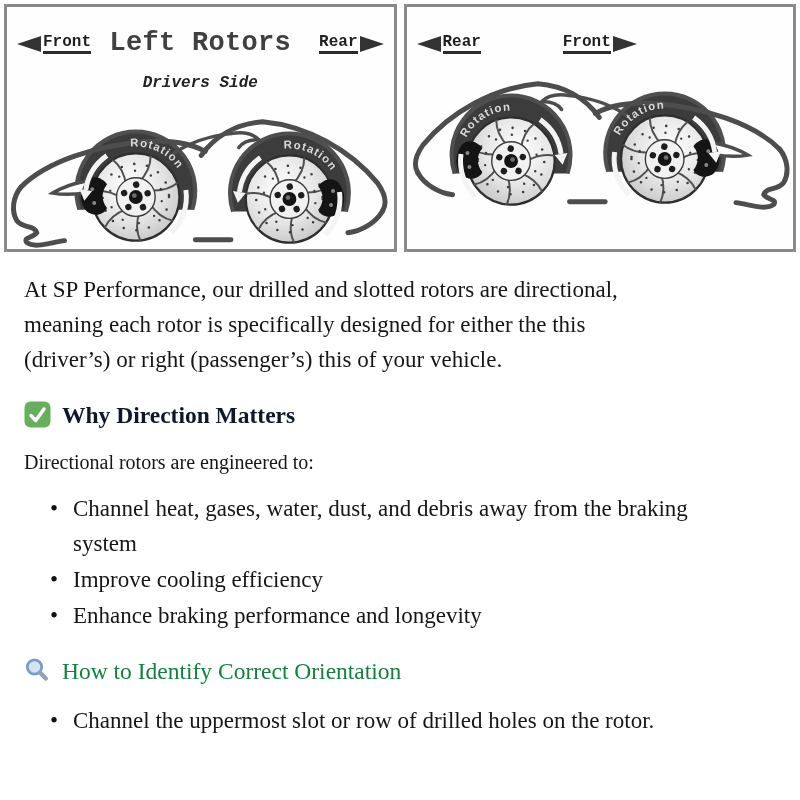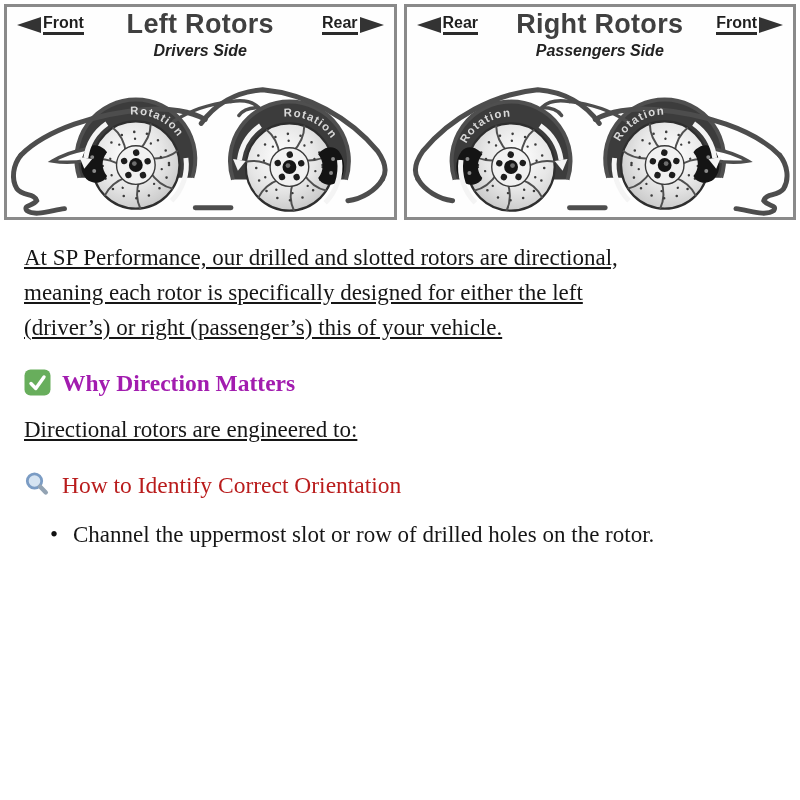--- a/index.html
+++ b/index.html
@@ -2,41 +2,41 @@
 <html><head>
 <meta charset="utf-8">
 <style>
   html,body{margin:0;padding:0;background:#ffffff;}
   body{width:800px;font-family:"Liberation Serif","DejaVu Serif",serif;color:#161616;}
 
   
   .diagram{display:flex;gap:7px;padding:4px 4px 0 4px;background:#fff;}
   .panel{flex:1 1 0;border:3px solid #8a8a8a;background:#fefefe;overflow:hidden;}
   .panel-header{display:grid;grid-template-columns:1fr auto 1fr;align-items:start;
-    padding:4px 10px 0 10px;font-family:Liberation Sans, sans-serif;}
+    padding:23px 10px 0 10px;font-family:Liberation Mono, monospace;}
   .dir{display:flex;align-items:center;gap:2px;margin-top:4px;}
   .dir-right{justify-self:end;}
   .dir-label{font-weight:bold;font-size:16px;color:#1f1f1f;border-bottom:3px solid #2b2b2b;line-height:1.05;}
   .tri{width:0;height:0;border-top:8px solid transparent;border-bottom:8px solid transparent;}
   .tri-left{border-right:24px solid #333;}
   .tri-right{border-left:24px solid #333;}
   .titles{text-align:center;}
   .ptitle{font-size:27px;font-weight:bold;letter-spacing:.3px;color:#404040;line-height:1.0;}
-  .psub{font-size:16px;font-weight:bold;font-style:italic;color:#222;margin-top:4px;}
+  .psub{font-size:16px;font-weight:bold;font-style:italic;color:#222;margin-top:17px;}
   .car-svg{display:block;width:100%;height:auto;}
 
   
   .article{padding:10px 28px 22px 24px;}
-  .intro{margin:10px 0 4px;text-decoration:underline;}
+  .intro{margin:10px 0 4px;}
   .intro .line{display:block;font-size:23px;line-height:35px;}
   h2.sec{display:flex;align-items:center;gap:11px;font-size:23.5px;font-weight:bold;
-    margin:24px 0 8px;line-height:1.2;color:#a21caf;}
-  h2.sec.normal{font-weight:normal;color:#b91c1c;}
+    margin:24px 0 8px;line-height:1.2;color:#0f172a;}
+  h2.sec.normal{font-weight:normal;color:#15803d;}
   .emoji{flex:0 0 auto;display:inline-block;}
-  .lead{font-size:23px;margin:16px 0 4px;line-height:34px;text-decoration:underline;}
+  .lead{font-size:20px;margin:16px 0 4px;line-height:34px;}
   ul.blist{list-style:none;margin:12px 0 2px 26px;padding:0;}
   ul.blist li{position:relative;padding-left:23px;font-size:23px;line-height:35px;margin-bottom:1px;}
   ul.blist li::before{content:"•";position:absolute;left:0;top:0;font-size:23px;color:#111;}
   ul.l1 li{max-width:640px;}
   ul.l2 li{max-width:700px;}
   ul.l2{margin-top:18px;}
 </style>
 </head>
 <body>
 
@@ -148,24 +148,20 @@
         </g>
     </svg>
   </section>
 
   <section class="panel">
     <header class="panel-header">
       <div class="dir dir-left">
         <span class="tri tri-left"></span>
         <span class="dir-label">Rear</span>
       </div>
-      <div class="titles">
-        <div class="ptitle">Right Rotors</div>
-        <div class="psub">Passengers Side</div>
-      </div>
       <div class="dir dir-right">
         <span class="dir-label">Front</span>
         <span class="tri tri-right"></span>
       </div>
     </header>
 
     <svg class="car-svg" viewBox="0 0 390 158">
       <use href="#carbody" transform="translate(390,0) scale(-1,1)"></use>
       <g transform="translate(105,108)">
           <use href="#rotCW"></use>
@@ -174,34 +170,39 @@
           <use href="#rotCW"></use>
         </g>
     </svg>
   </section>
 </div>
 
 <main class="article">
 
   <p class="intro">
     <span class="line">At SP Performance, our drilled and slotted rotors are directional,</span>
-    <span class="line">meaning each rotor is specifically designed for either the left</span>
+    <span class="line">meaning each rotor is specifically designed for either the this</span>
     <span class="line">(driver’s) or right (passenger’s) this of your vehicle.</span>
   </p>
 
   <h2 class="sec">
     <svg class="emoji" width="27" height="27" viewBox="0 0 27 27">
       <rect x="0.5" y="0.5" width="26" height="26" rx="6" fill="#68ae5c"></rect>
       <path d="M 7 14.5 L 11.8 19.5 L 20 8" fill="none" stroke="#ffffff" stroke-width="3.4" stroke-linecap="round" stroke-linejoin="round"></path>
     </svg>
     <span>Why Direction Matters</span>
   </h2>
 
   <p class="lead">Directional rotors are engineered to:</p>
 
+  <ul class="blist l1">
+    <li>Channel heat, gases, water, dust, and debris away from the braking system</li>
+    <li>Improve cooling efficiency</li>
+    <li>Enhance braking performance and longevity</li>
+  </ul>
 
   <h2 class="sec normal">
     <svg class="emoji" width="27" height="27" viewBox="0 0 27 27">
       <circle cx="10.5" cy="10" r="7.2" fill="#d6e4f2" stroke="#7b9cc4" stroke-width="2.8"></circle>
       <line x1="16" y1="15.5" x2="21.8" y2="21.5" stroke="#93a3b3" stroke-width="4.4" stroke-linecap="round"></line>
     </svg>
     <span>How to Identify Correct Orientation</span>
   </h2>
 
   <ul class="blist l2">

